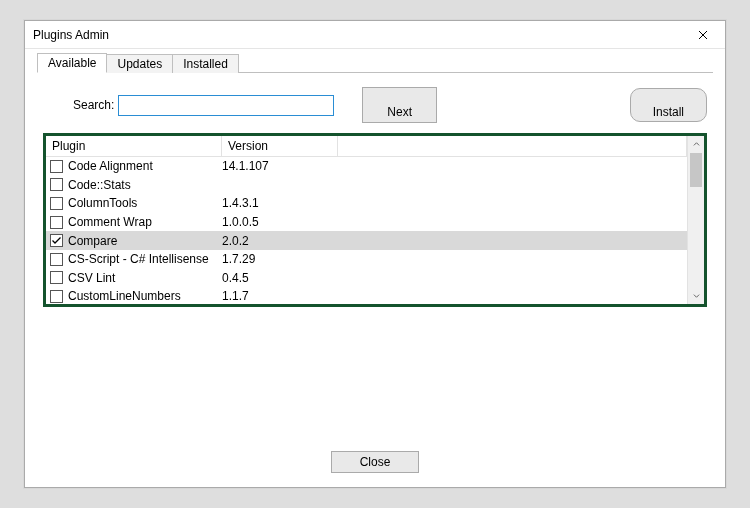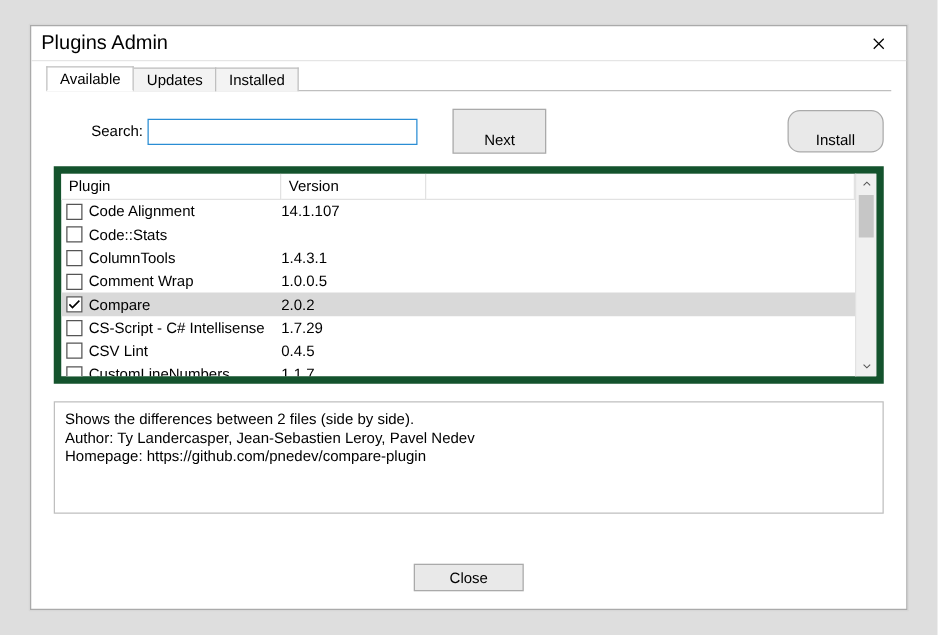--- a/index.html
+++ b/index.html
@@ -22,21 +22,21 @@
     border:1px solid #aaa;
     box-shadow:0 0 0 1px rgba(0,0,0,0.03);
     display:flex; flex-direction:column;
   }
   .titlebar {
     height:28px;
     display:flex; align-items:center;
     padding:0 6px 0 8px;
     border-bottom:1px solid #e5e5e5;
   }
-  .titlebar .title { flex:1; font-size:16px; }
+  .titlebar .title { flex:1; font-size:12px; }
   .titlebar .close {
     width:32px; height:22px;
     display:flex; align-items:center; justify-content:center;
     font-size:13px; font-weight:normal;
     cursor:pointer;
   }
   .titlebar .close svg { width:10px; height:10px; }
   .body { flex:1; padding:4px 12px 6px 12px; display:flex; flex-direction:column; }
 
   .tabs-strip { height:20px; position:relative;text-align:right; }
@@ -83,21 +83,21 @@
     border:1px solid #aaa;
     padding:0 18px;
     font-family:inherit; font-size:12px;
     cursor:pointer;
   }
   .toolbar .next { margin-left:28px; padding:17px 24px; }
   .toolbar .spacer { flex:1; }
   .toolbar .install { padding:16px 22px;border-radius:10px; }
 
   .list-box {
-    border:6px solid #14532d;
+    border:3px solid #14532d;
     height:174px;
     display:flex;
     margin:0 6px;
   }
   .list-inner { flex:1; overflow:hidden; }
   .list-head {
     display:flex; height:21px;
     background:#fff;
   }
   .list-head .hcell {
@@ -260,24 +260,19 @@
           <div class="thumb"></div>
         </div>
         <div class="arrow">
           <svg viewBox="0 0 8 8">
               <path d="M1 3 L4 6 L7 3" stroke="#555" stroke-width="1" fill="none"></path>
             </svg>
         </div>
       </div>
     </div>
 
-    <div class="desc-box">
-      <div>Shows the differences between 2 files (side by side).</div>
-      <div>Author: Ty Landercasper, Jean-Sebastien Leroy, Pavel Nedev</div>
-      <div>Homepage: https://github.com/pnedev/compare-plugin</div>
-    </div>
 
     <div class="footer">
       <button class="btn">Close</button>
     </div>
 
   </div>
 </div>
 
 </body></html>

